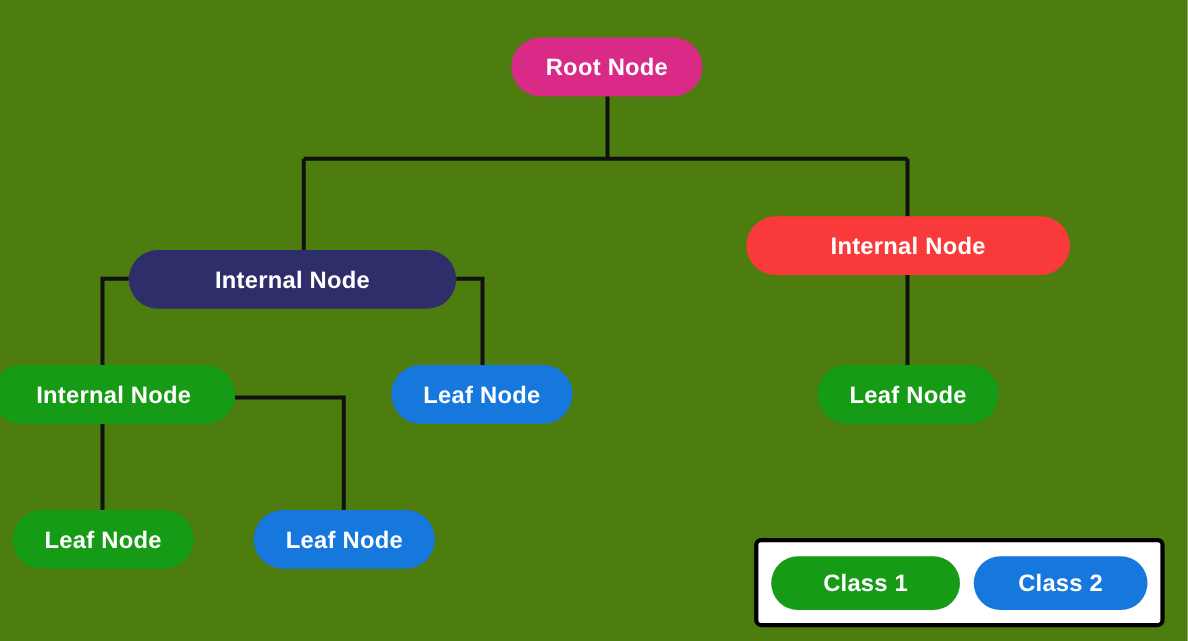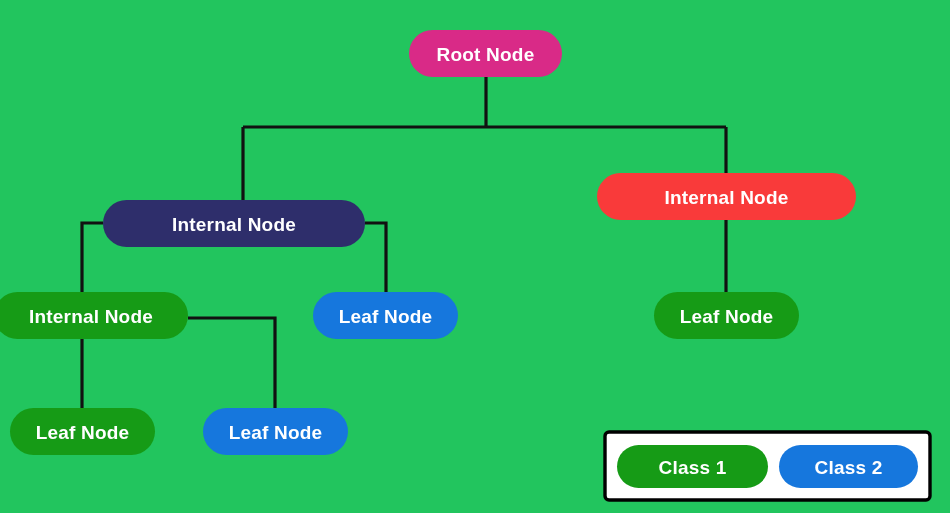--- a/index.html
+++ b/index.html
@@ -11,21 +11,21 @@
     width: 950px;
     height: 513px;
     font-family: "Liberation Sans", sans-serif;
     overflow: hidden;
     position: relative;
   }
   #diagram-root {
     position: relative;
     width: 950px;
     height: 513px;
-    background: #22c55e;
+    background: #4d7c0f;
   }
   svg#tree-canvas {
     position: absolute;
     top: 0;
     left: 0;
     width: 950px;
     height: 513px;
     display: block;
   }
   .edge-line {

